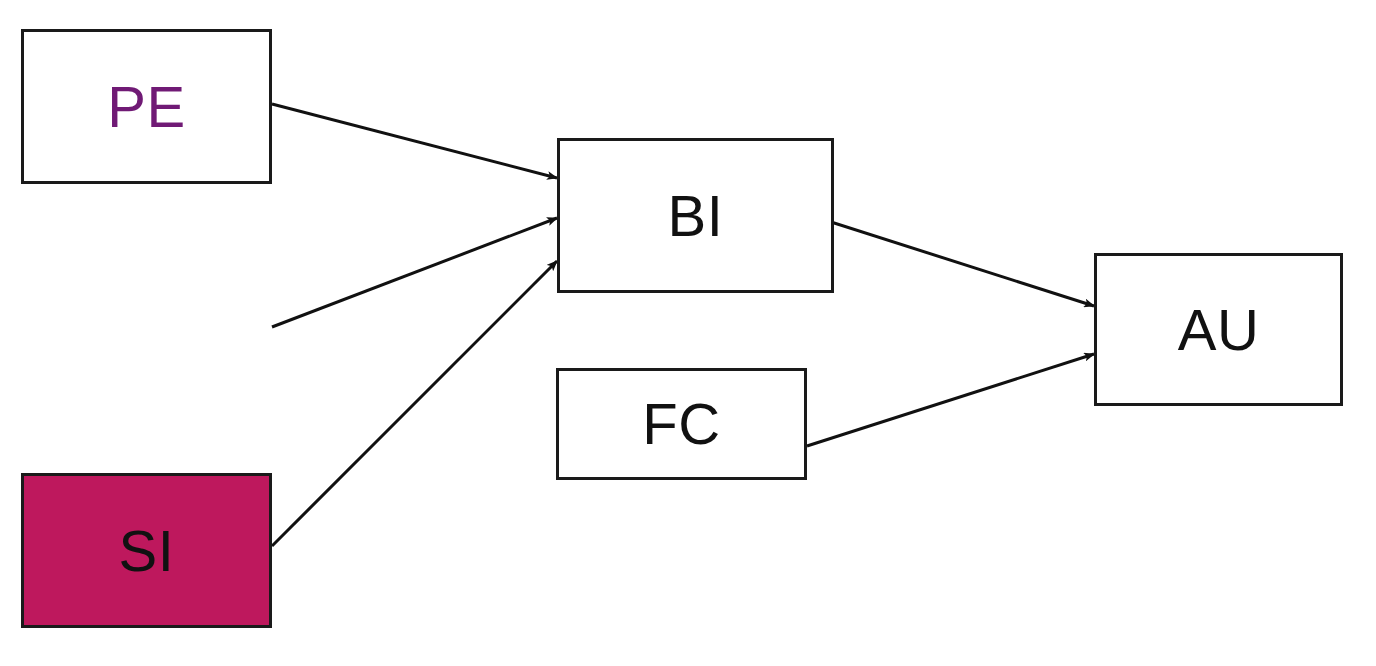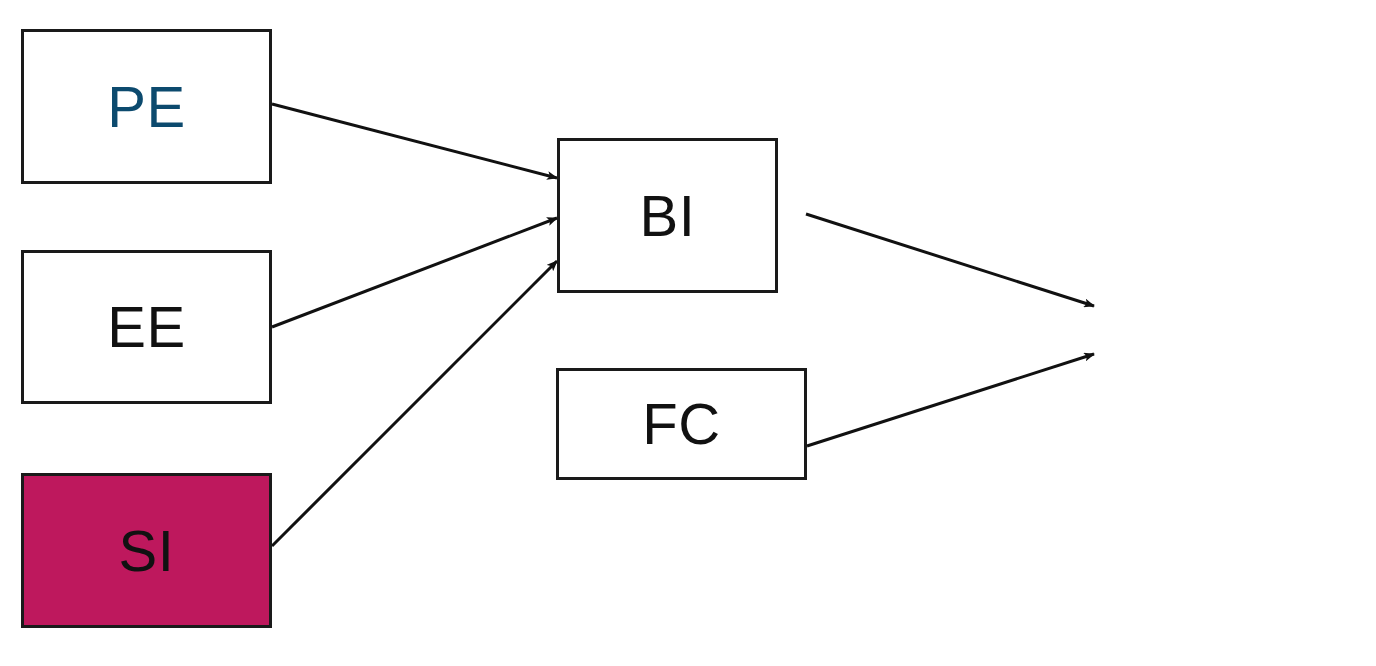--- a/index.html
+++ b/index.html
@@ -60,33 +60,33 @@
     <g id="edge-group">
         <line x1="272" y1="104" x2="557" y2="178" stroke="#111111" stroke-width="3" stroke-linecap="butt" marker-end="url(#arrowhead)"></line>
         <line x1="272" y1="327" x2="557" y2="218" stroke="#111111" stroke-width="3" stroke-linecap="butt" marker-end="url(#arrowhead)"></line>
         <line x1="272" y1="546" x2="557" y2="261" stroke="#111111" stroke-width="3" stroke-linecap="butt" marker-end="url(#arrowhead)"></line>
         <line x1="806" y1="214" x2="1094" y2="306" stroke="#111111" stroke-width="3" stroke-linecap="butt" marker-end="url(#arrowhead)"></line>
         <line x1="807" y1="446" x2="1094" y2="354" stroke="#111111" stroke-width="3" stroke-linecap="butt" marker-end="url(#arrowhead)"></line>
       </g>
   </svg>
 
   <div class="node-box" style="left: 21px; top: 29px; width: 251px; height: 155px; background: rgb(255, 255, 255); border-color: rgb(26, 26, 26); border-width: 3px;">
-    <span class="node-label" style="color: #0c4a6e;">PE</span>
+    <span class="node-label" style="color: #701a75;">PE</span>
   </div>
 
-  <div class="node-box" style="left: 21px; top: 250px; width: 251px; height: 154px; background: rgb(255, 255, 255); border-color: rgb(26, 26, 26); border-width: 3px;">
-    <span class="node-label" style="color: rgb(17, 17, 17);">EE</span>
-  </div>
 
   <div class="node-box" style="left: 21px; top: 473px; width: 251px; height: 155px; background: #be185d; border-color: rgb(26, 26, 26); border-width: 3px;">
     <span class="node-label" style="color: rgb(17, 17, 17);">SI</span>
   </div>
 
-  <div class="node-box" style="left: 557px; top: 138px; width: 221px; height: 155px; background: rgb(255, 255, 255); border-color: rgb(26, 26, 26); border-width: 3px;">
+  <div class="node-box" style="left: 557px; top: 138px; width: 277px; height: 155px; background: rgb(255, 255, 255); border-color: rgb(26, 26, 26); border-width: 3px;">
     <span class="node-label" style="color: rgb(17, 17, 17);">BI</span>
   </div>
 
   <div class="node-box" style="left: 556px; top: 368px; width: 251px; height: 112px; background: rgb(255, 255, 255); border-color: rgb(26, 26, 26); border-width: 3px;">
     <span class="node-label" style="color: rgb(17, 17, 17);">FC</span>
   </div>
 
+  <div class="node-box" style="left: 1094px; top: 253px; width: 249px; height: 153px; background: rgb(255, 255, 255); border-color: rgb(26, 26, 26); border-width: 3px;">
+    <span class="node-label" style="color: rgb(17, 17, 17);">AU</span>
+  </div>
 
 </div>
 
 </body></html>

